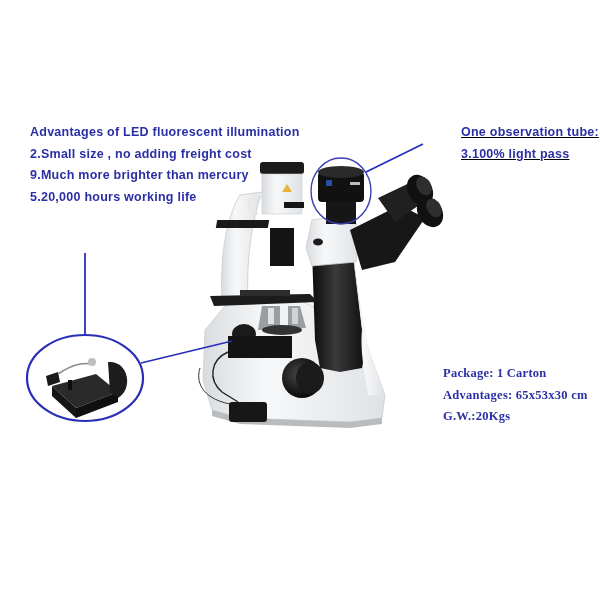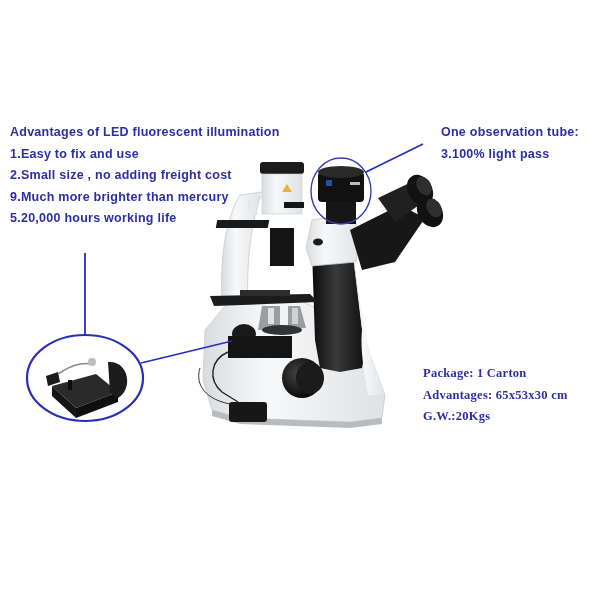--- a/index.html
+++ b/index.html
@@ -1,18 +1,18 @@
 <!DOCTYPE html>
 <html><head>
 <meta charset="utf-8">
 <style>
   html, body { margin: 0; padding: 0; background: #ffffff; }
   body { width: 600px; height: 600px; position: relative; overflow: hidden;
          font-family: "Liberation Sans", "DejaVu Sans", sans-serif; }
-  .block { position: absolute; }
+  .block { position: absolute; margin-left: 20px; }
   .block .line { display: block; color: #2b2fa6; font-size: 12.5px; font-weight: bold;
                  letter-spacing: 0.25px; white-space: nowrap; height: 21.5px; line-height: 14px; }
   #scene { position: absolute; left: 0; top: 0; width: 600px; height: 600px; }
 </style>
 </head>
 <body>
 
 <svg id="scene" viewBox="0 0 600 600" xmlns="http://www.w3.org/2000/svg">
   <defs>
     <linearGradient id="whiteBody" x1="0" y1="0" x2="1" y2="0">
@@ -104,27 +104,26 @@
 
   <line x1="85" y1="253" x2="85" y2="336" stroke="#2a2fb8" stroke-width="1.8"></line>
   <line x1="141" y1="363" x2="232" y2="341" stroke="#2a2fb8" stroke-width="1.8"></line>
 
   <ellipse cx="341" cy="191" rx="30" ry="33" fill="none" stroke="#3a3fb0" stroke-width="1.4"></ellipse>
   <line x1="366" y1="172" x2="423" y2="144" stroke="#2a2fb8" stroke-width="1.8"></line>
 </svg>
 
 <div class="block" style="left:10px; top:125px;">
   <span class="line">Advantages of LED fluorescent illumination</span>
-  <span class="line">1.Easy to fix and use</span>
   <span class="line">2.Small size , no adding freight cost</span>
   <span class="line">9.Much more brighter than mercury</span>
   <span class="line">5.20,000 hours working life</span>
 </div>
 
-<div class="block" style="left:441px; top:125px;">
+<div class="block" style="left:441px; top:125px;text-decoration:underline;">
   <span class="line">One observation tube:</span>
   <span class="line">3.100% light pass</span>
 </div>
 
 <div class="block" style="left:423px; top:366px;font-family:Liberation Serif, serif;">
   <span class="line">Package: 1 Carton</span>
   <span class="line">Advantages: 65x53x30 cm</span>
   <span class="line">G.W.:20Kgs</span>
 </div>
 

